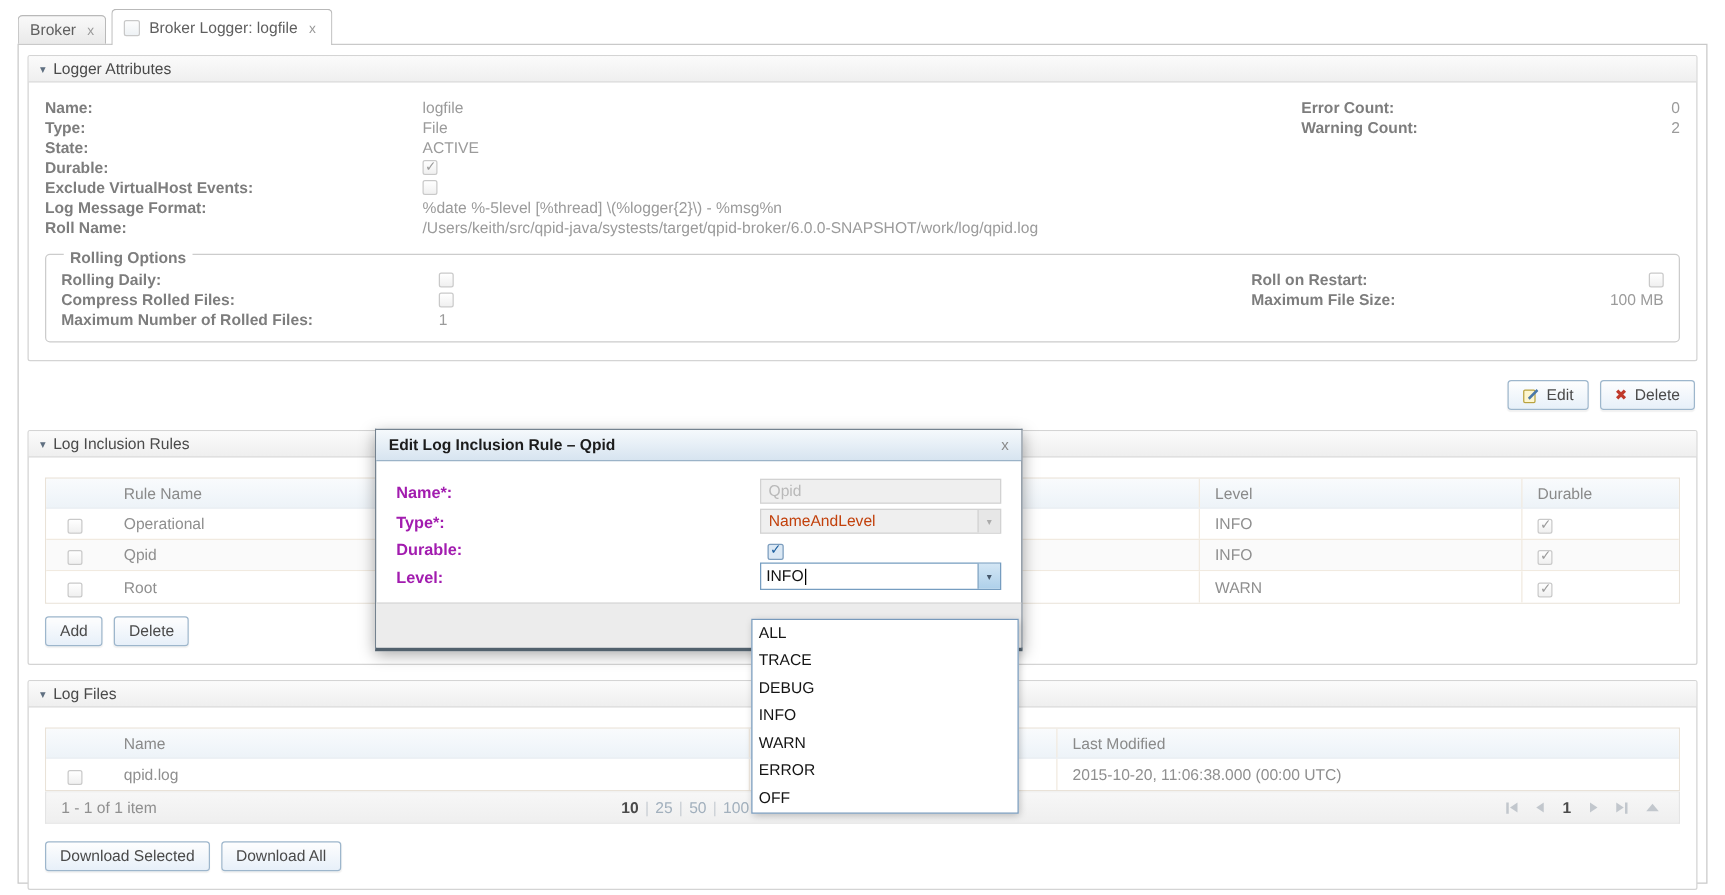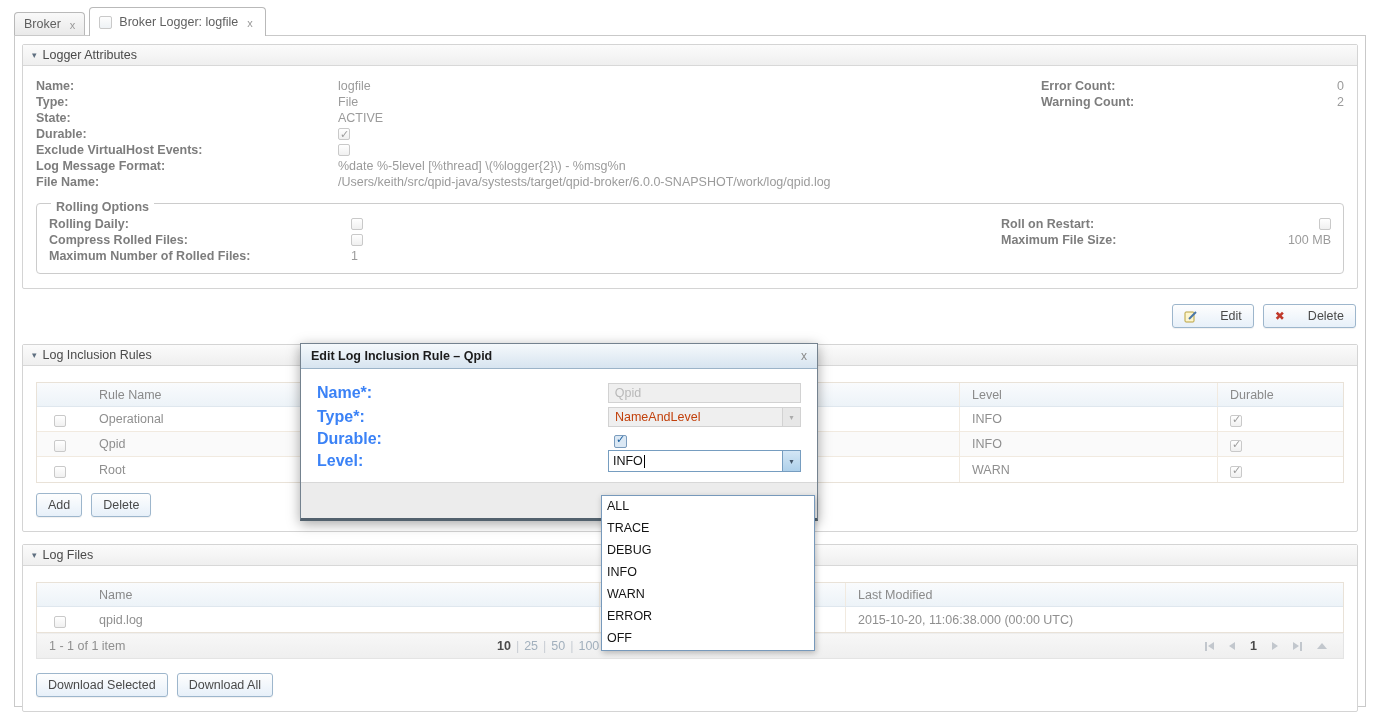--- a/index.html
+++ b/index.html
@@ -42,21 +42,21 @@
   .cb-blue::after { color:#1b5e9e; font-weight:bold; }
 
   .fieldset { border:1px solid #cccccc; border-radius:4px; margin-top:13px; padding:2px 12px 9px; }
   .legend { font-weight:bold; color:#7d7d7d; font-size:12.5px; position:relative; top:-9px; background:#fff; padding:0 5px; margin-left:2px; display:inline-block;}
   .fs-cols { display:flex; justify-content:space-between; margin-top:-8px; }
   .fs-right { width:330px; }
   .fs-right .attr-row { justify-content:space-between; }
   .fs-right .attr-label { width:auto; }
 
   
-  .btn { display:inline-flex; align-items:center; gap:23px; border:1px solid #9db6cc; border-radius:3px;
+  .btn { display:inline-flex; align-items:center; gap:6px; border:1px solid #9db6cc; border-radius:3px;
     background:linear-gradient(#fefefe,#e7f0f9); padding:3px 11px; font-size:12.5px; color:#4a4a4a;
     cursor:pointer; box-shadow:0 1px 1px rgba(0,0,0,.06); height:24px; }
   .action-row { display:flex; justify-content:flex-end; gap:9px; margin:15px 2px 16px; }
   .del-x { color:#c0392b; font-weight:bold; font-size:12px; }
 
   
   .grid { border:1px solid #e9e2d8; margin-top:4px; }
   .g-hd { display:flex; align-items:center; height:24px; background:linear-gradient(#f9fbfd,#edf3f8);
     border-bottom:1px solid #dfe7ee; color:#8a8a8a; font-size:12.5px; }
   .g-row { display:flex; align-items:center; height:25px; font-size:12.5px; color:#8f8f8f;
@@ -92,21 +92,21 @@
   
   .dialog { position:absolute; left:300px; top:343px; width:518px; z-index:50; background:#fff;
     border:1px solid #74828f; border-bottom:3px solid #52616d; box-shadow:0 3px 12px rgba(0,0,0,.35); }
   .dlg-title { height:25px; display:flex; align-items:center; padding:0 10px;
     background:linear-gradient(#f5f9fc,#d7e4f0); border-bottom:1px solid #9bb3c8;
     font-size:12.5px; font-weight:bold; color:#1c1c1c; cursor:move; }
   .dlg-close { margin-left:auto; color:#8a8a8a; font-size:12px; font-weight:normal; cursor:pointer; }
   .dlg-body { padding:13px 16px 0; }
   .dlg-row { display:flex; align-items:center; height:22px; margin-bottom:2px; }
   .dlg-row.short { height:18px; }
-  .dlg-label { width:297px; font-weight:bold; color:#3b82f6; font-size:16px; }
+  .dlg-label { width:297px; font-weight:bold; color:#a21caf; font-size:13px; }
   .dlg-input { width:197px; height:20px; background:#efefef; border:1px solid #d2d2d2; color:#b9b9b9;
     font-size:12.5px; padding:0 6px; display:flex; align-items:center; }
   .dlg-select { width:197px; height:20px; border:1px solid #d2d2d2; display:flex; background:#efefef; }
   .dlg-select .val { flex:1; color:#c2410c; font-size:12.5px; padding:0 6px; display:flex; align-items:center; }
   .dlg-select .arr { width:18px; border-left:1px solid #d2d2d2; background:#e7e7e7; color:#ababab;
     display:flex; align-items:center; justify-content:center; font-size:8px; }
   .combo { width:197px; height:22px; border:1px solid #769dc0; display:flex; background:#fff; }
   .combo-text { flex:1; color:#111; font-size:12.5px; padding:0 4px; display:flex; align-items:center; }
   .caret { width:1px; height:13px; background:#000; margin-left:1px; }
   .combo-arrow { width:18px; border-left:1px solid #769dc0; background:linear-gradient(#d3e6f5,#aed0ea);
@@ -161,21 +161,21 @@
             </div>
           <div class="attr-row">
               <span class="attr-label">Exclude VirtualHost Events:</span>
               <span class="cb cb-gray"></span>
             </div>
           <div class="attr-row">
               <span class="attr-label">Log Message Format:</span>
               <span class="attr-value">%date %-5level [%thread] \(%logger{2}\) - %msg%n</span>
             </div>
           <div class="attr-row">
-              <span class="attr-label">File Name:</span>
+              <span class="attr-label">Roll Name:</span>
               <span class="attr-value">/Users/keith/src/qpid-java/systests/target/qpid-broker/6.0.0-SNAPSHOT/work/log/qpid.log</span>
             </div>
         </div>
         <div class="attr-right">
           <div class="attr-row">
               <span class="attr-label">Error Count:</span>
               <span class="attr-value">0</span>
             </div>
           <div class="attr-row">
               <span class="attr-label">Warning Count:</span>

